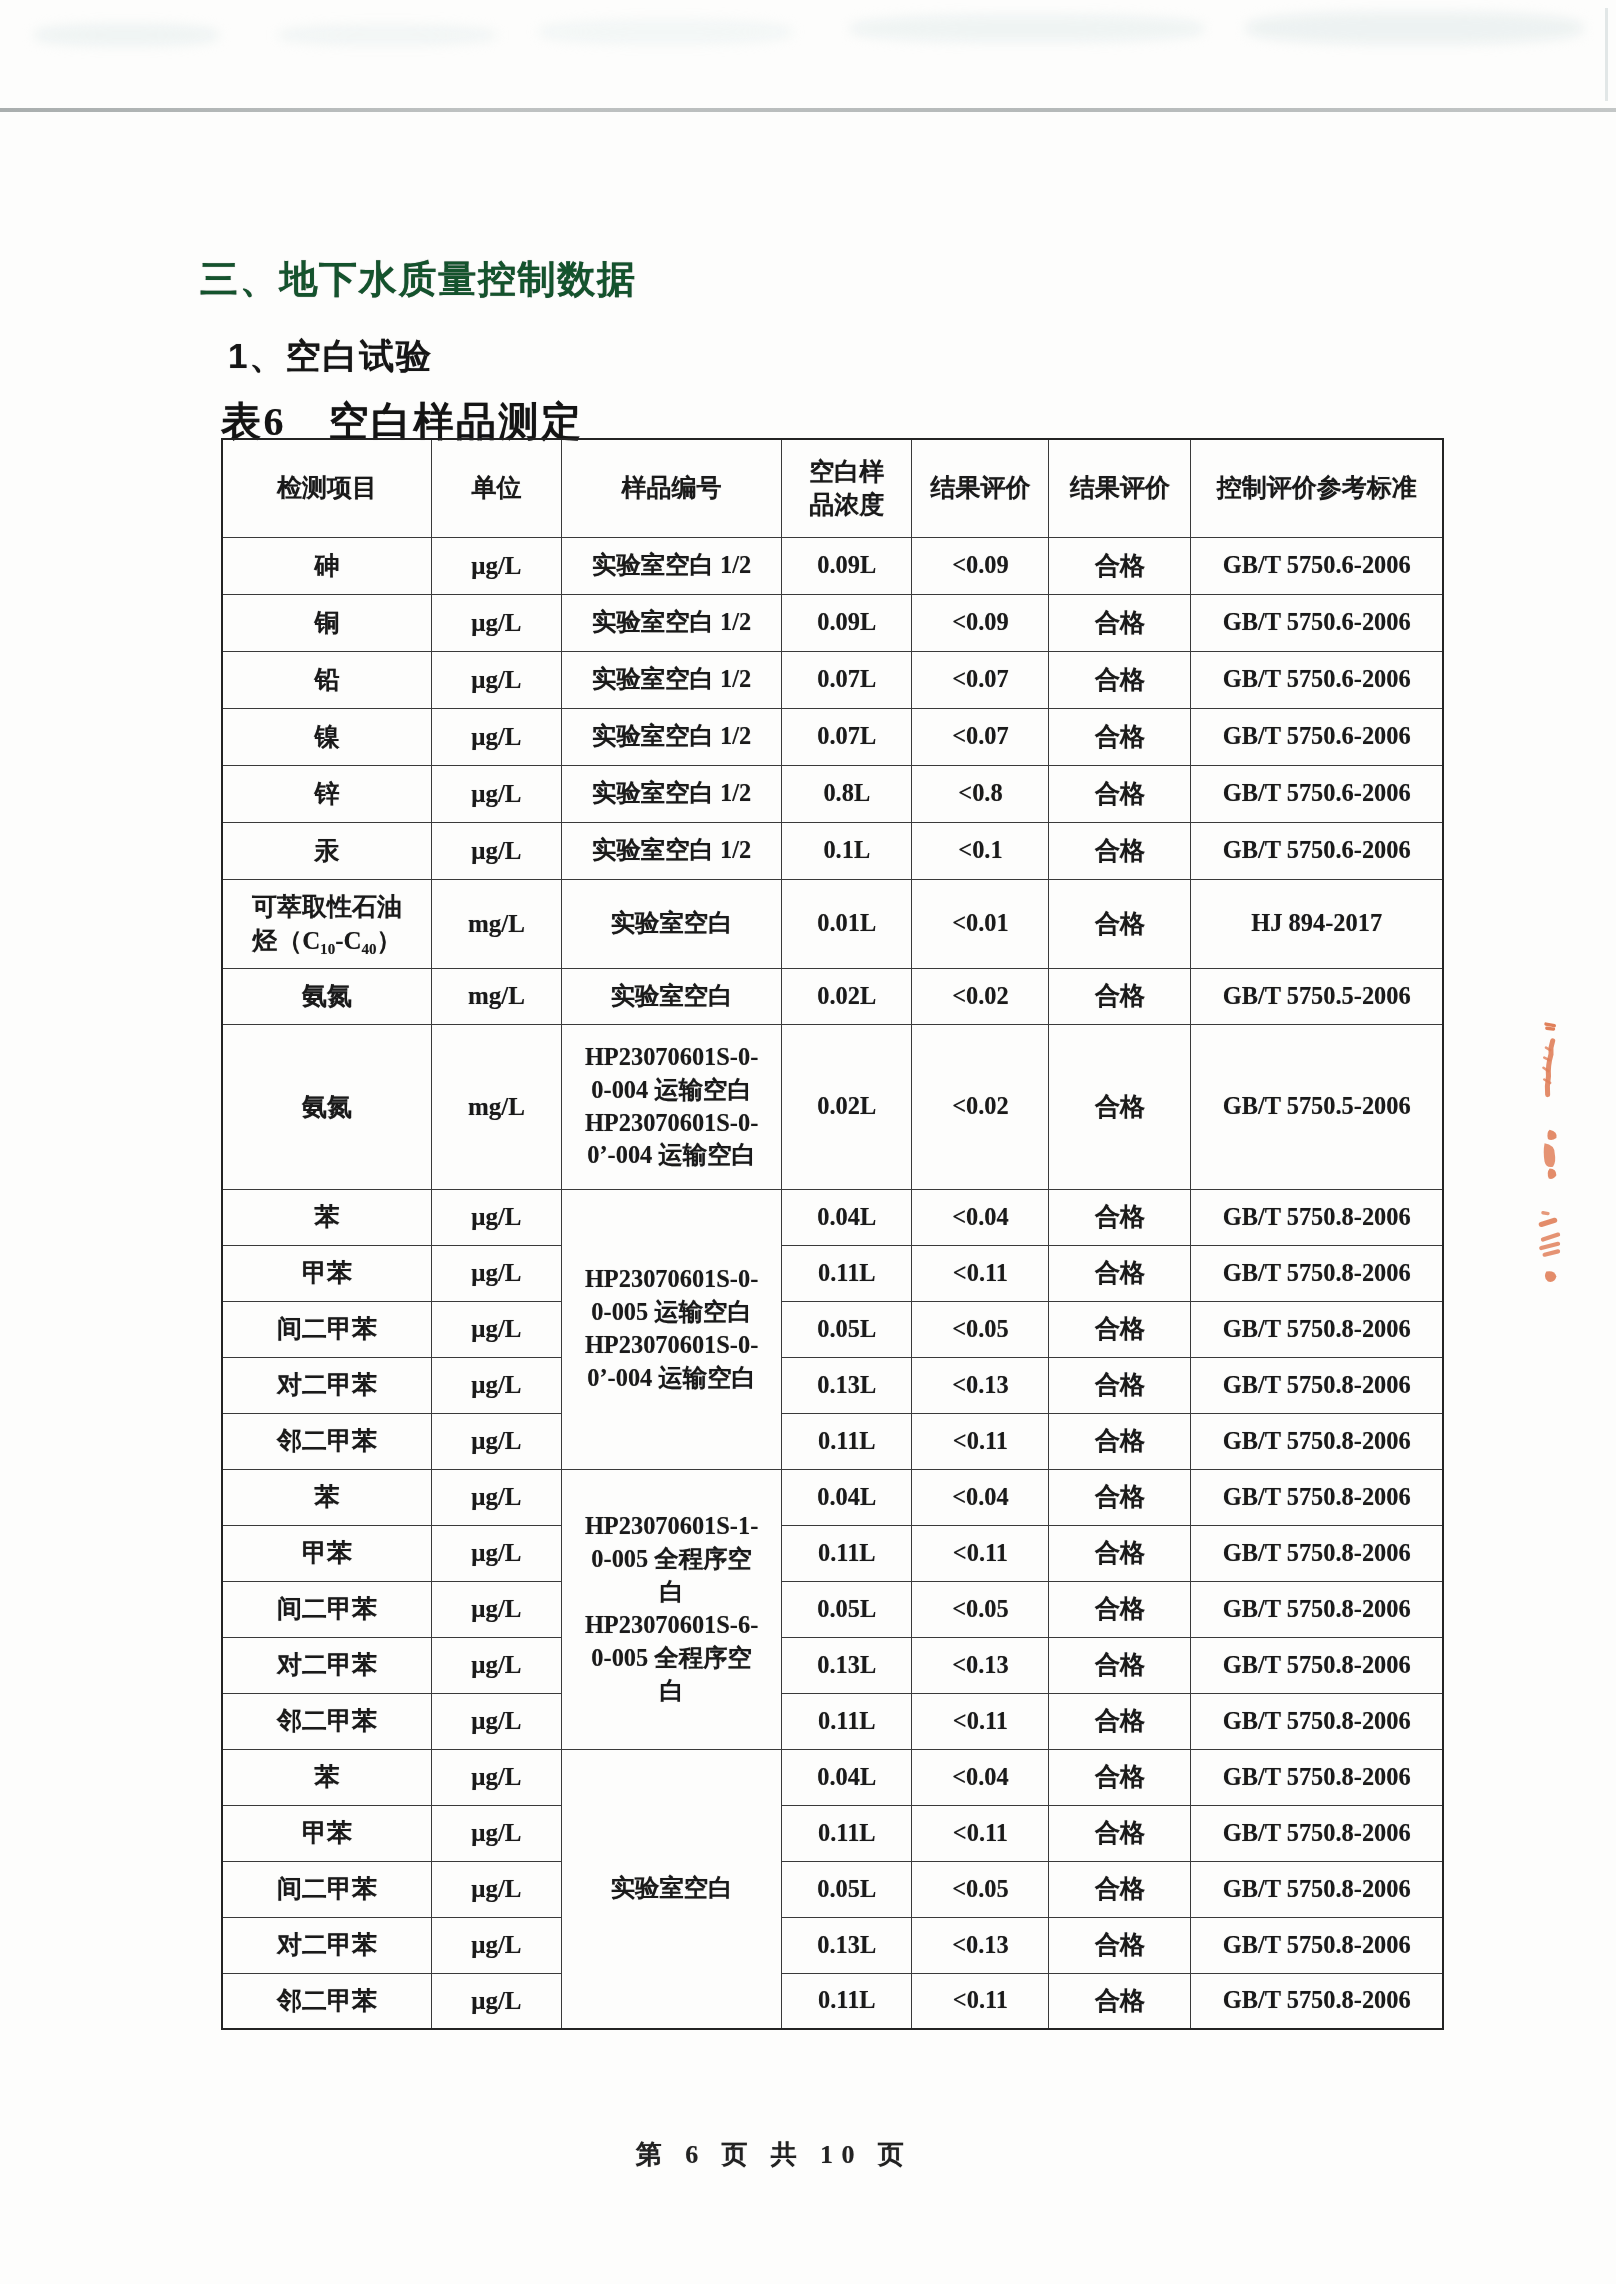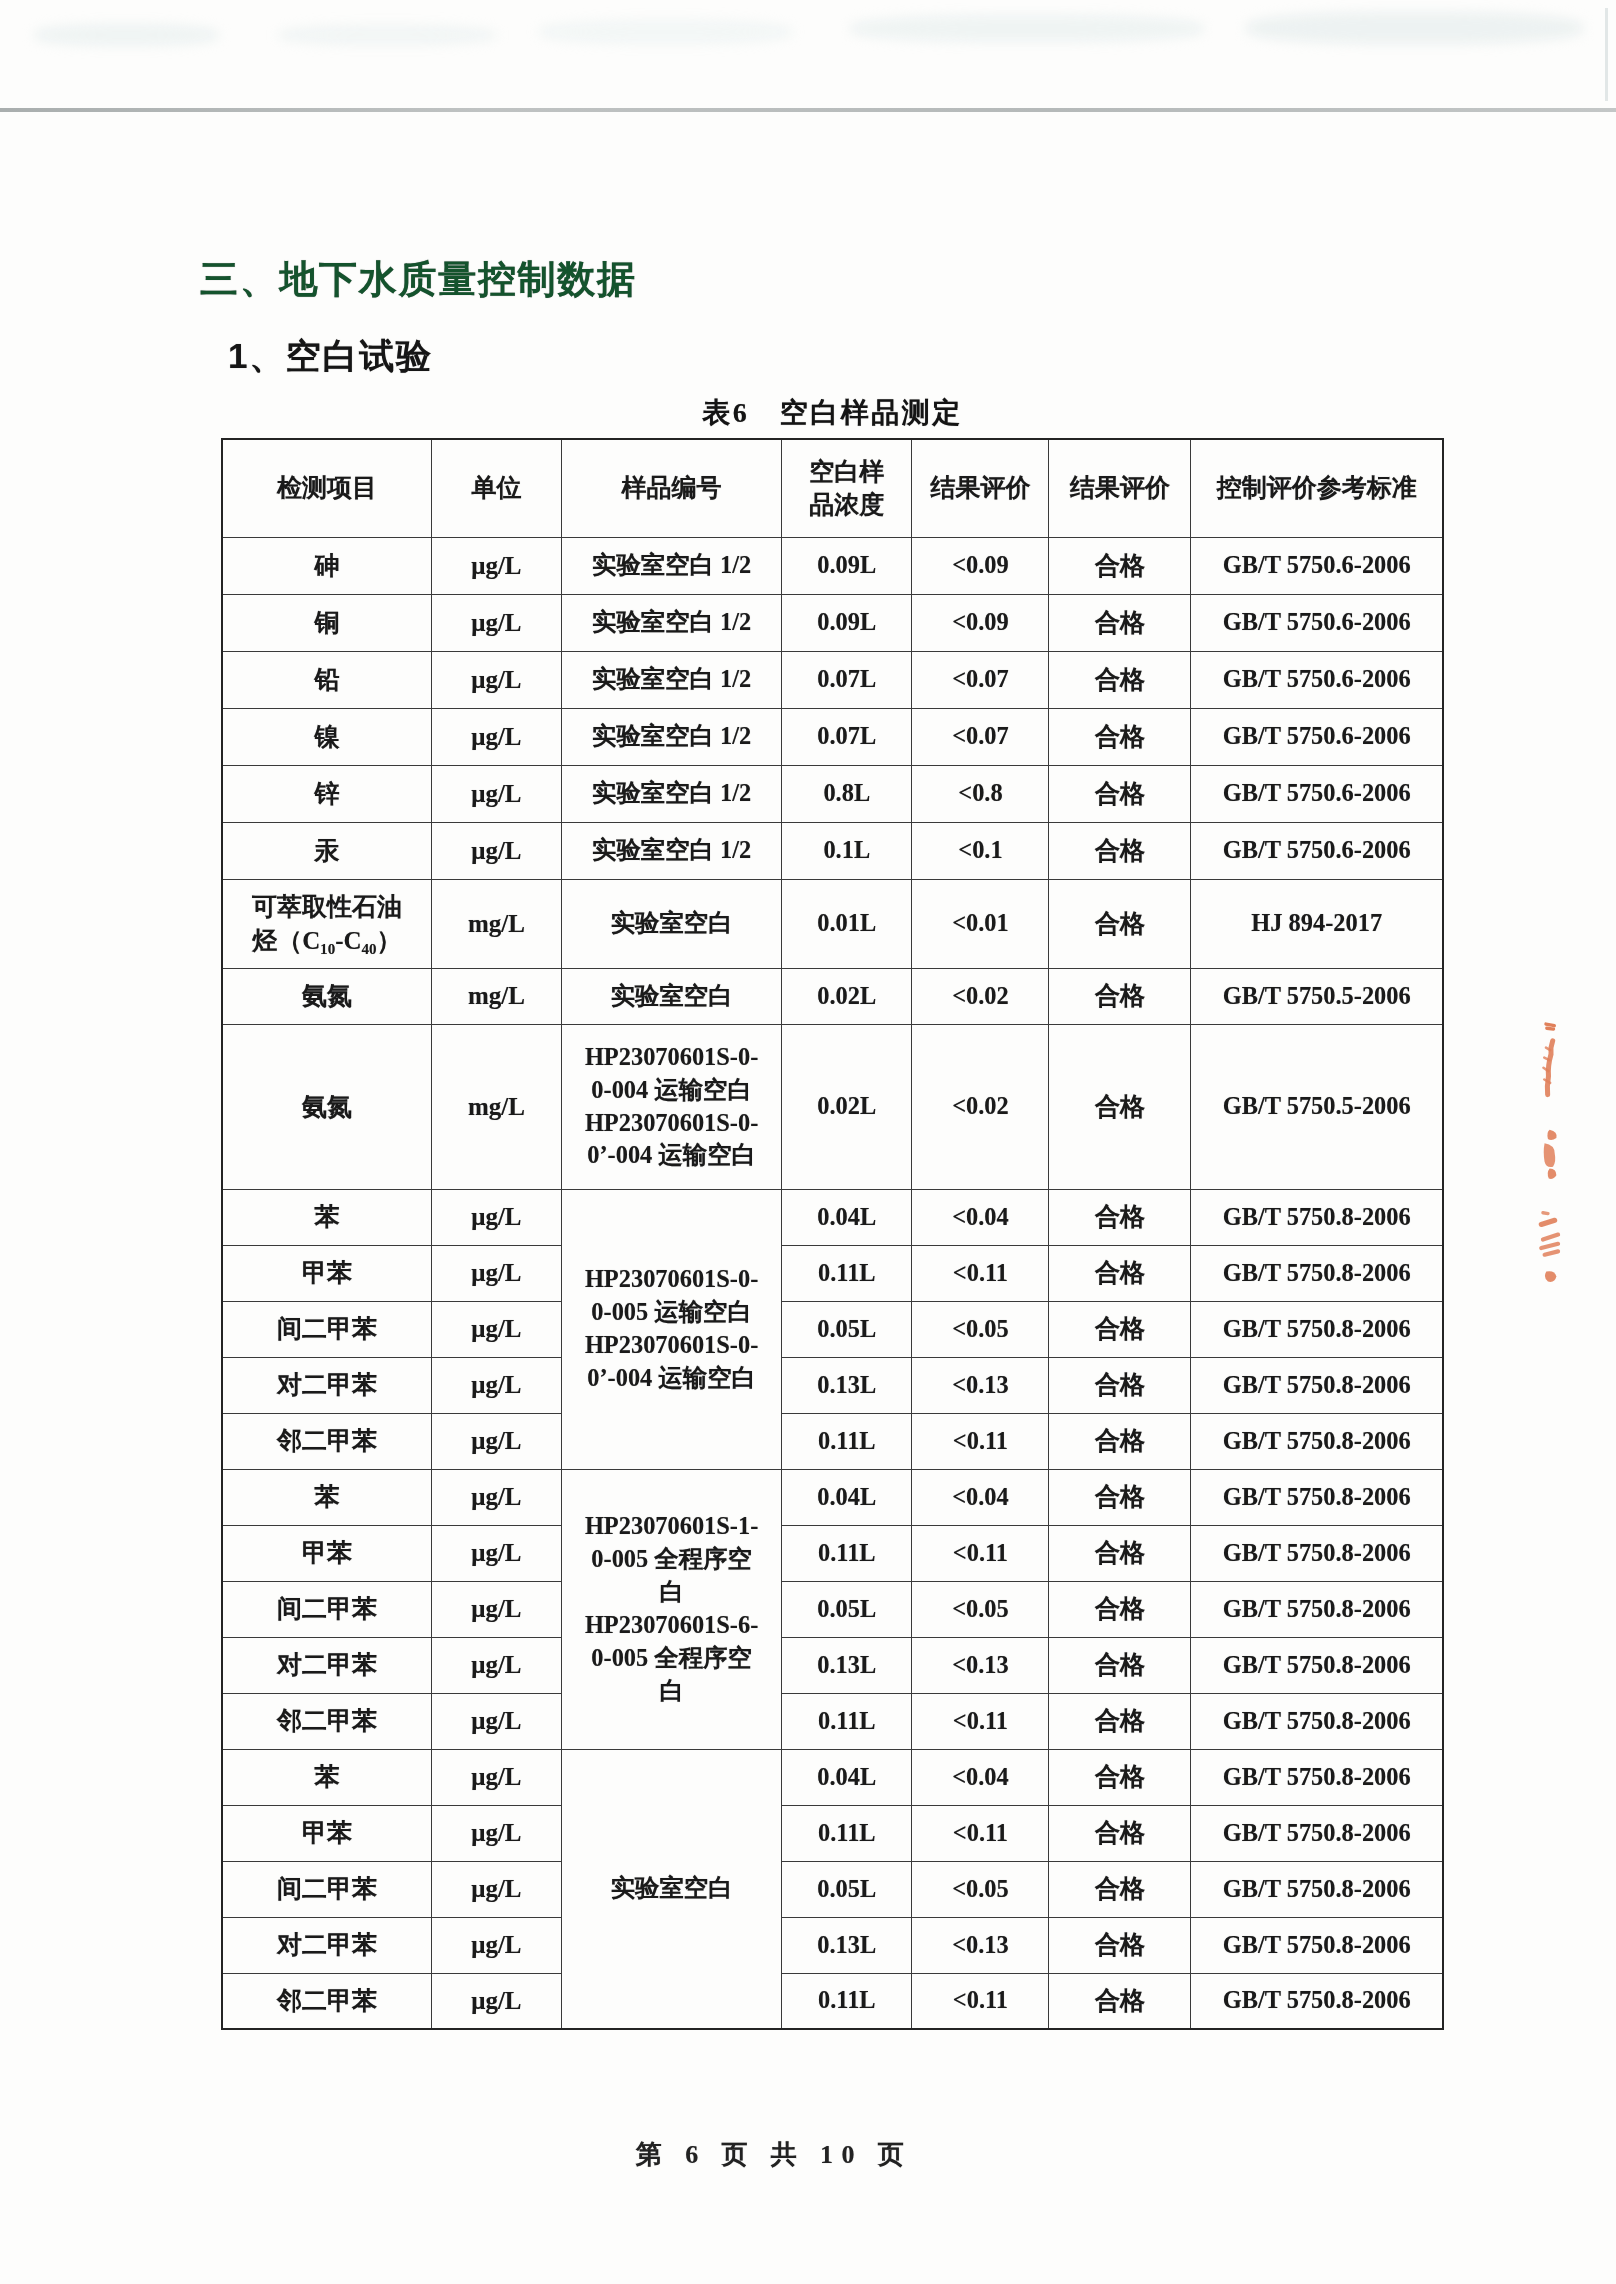--- a/index.html
+++ b/index.html
@@ -26,21 +26,21 @@
   }
   .h2{
     position:absolute;left:202px;top:333px;
     font-family:"Liberation Sans","DejaVu Sans",sans-serif;
     font-weight:700;font-size:35px;letter-spacing:1.7px;color:#161616;
     text-shadow:0 0 0.8px rgba(0,0,0,.5);
     margin-left:26px;
   }
   .tbl-title{
     position:absolute;left:221px;top:394px;width:1223px;
-    text-align:center;font-size:28px;font-weight:600;color:#141414;
+    font-size:40px;font-weight:600;color:#141414;
     letter-spacing:2.5px;text-shadow:0 0 0.8px rgba(0,0,0,.45);
   }
   
   .tbl-wrap{position:absolute;left:221px;top:438px;width:1223px;}
   table.qc{
     width:100%;border-collapse:collapse;table-layout:fixed;
     font-size:25px;font-weight:600;color:#1a1a1a;
   }
   table.qc td,table.qc th{
     border:1.7px solid #3a3a3a;

